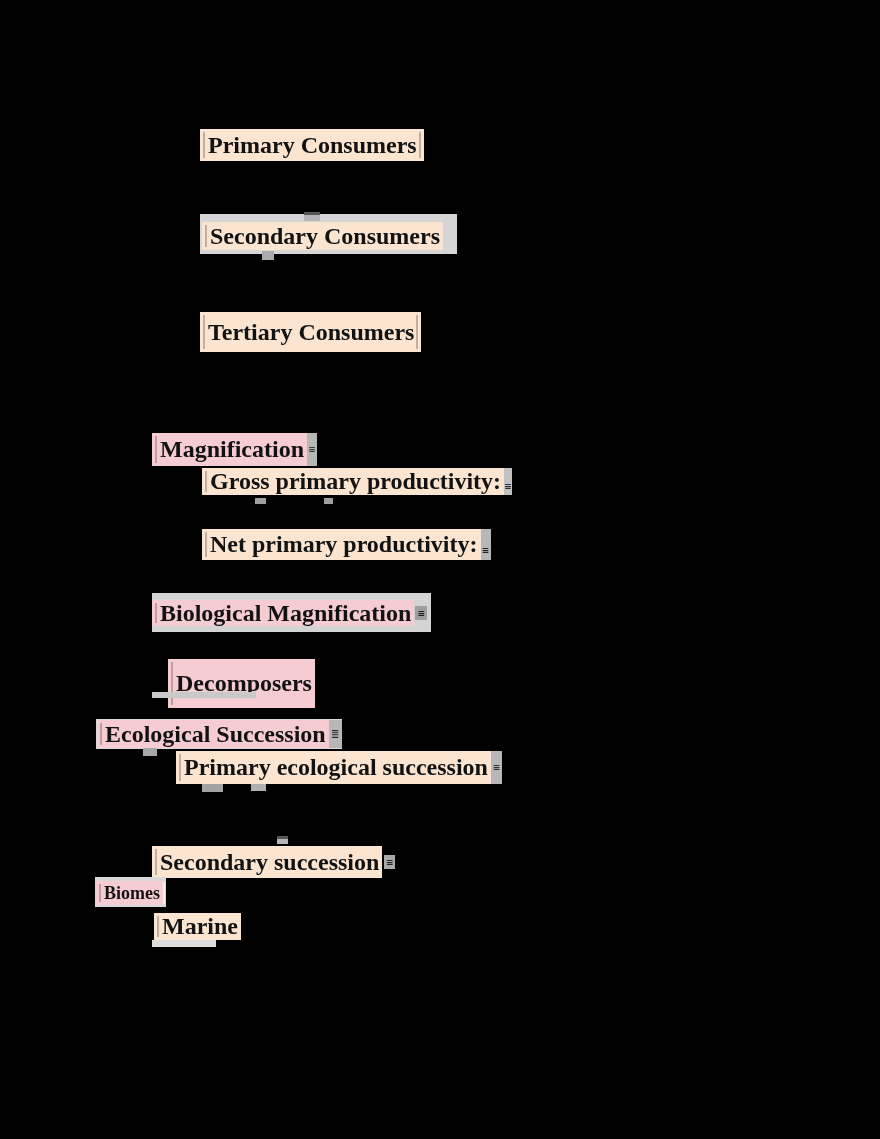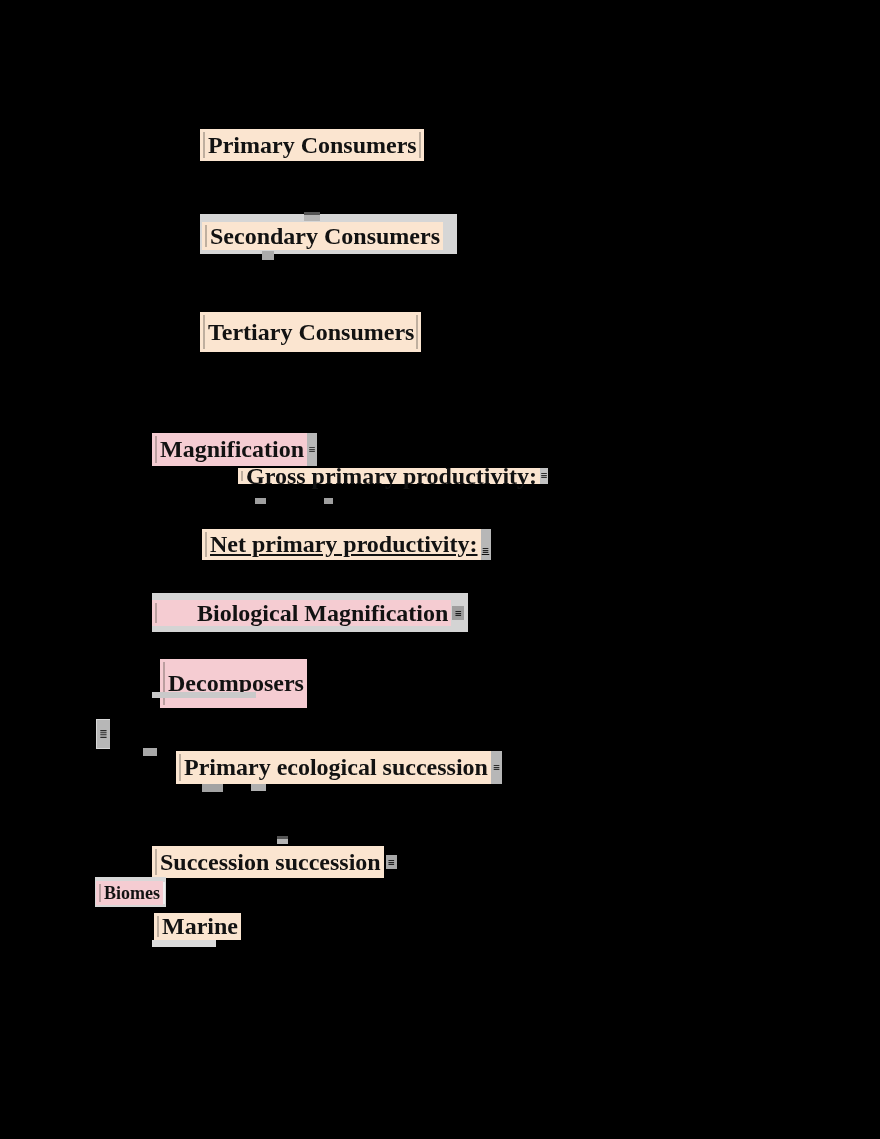--- a/index.html
+++ b/index.html
@@ -15,25 +15,25 @@
   .caret-white{width:2px;align-self:stretch;background:#f0f0f0;margin:1px 0;}
   .anchor{font-family:"DejaVu Sans",sans-serif;font-size:9px;line-height:1;color:#3c3c3c;
           background:#b7b7b7;display:flex;align-items:center;justify-content:center;
           align-self:stretch;overflow:hidden;}
   
   .t1{left:200px;top:129px;height:32px;}
   .t2{left:200px;top:214px;height:40px;background:#d6d6d6;padding:8px 14px 4px 2px;box-sizing:border-box;}
   .t2 .hl{height:28px;}
   .t3{left:200px;top:312px;height:40px;}
   .t4{left:152px;top:433px;height:33px;}
-  .t5{left:202px;top:468px;height:16px;margin-left:36px;}
-  .t6{left:202px;top:529px;height:31px;text-decoration:underline;}
+  .t5{left:202px;top:468px;height:27px;}
+  .t6{left:202px;top:529px;height:31px;}
   .t7{left:152px;top:593px;height:39px;background:#d4d4d4;padding:7px 4px 6px 0;box-sizing:border-box;}
-  .t7 .hl{height:26px;gap:37px;}
-  .t8{left:160px;top:659px;height:49px;}
+  .t7 .hl{height:26px;}
+  .t8{left:168px;top:659px;height:49px;}
   .t9{left:96px;top:719px;height:30px;background:#d8d8d8;padding:1px 0 1px 1px;box-sizing:border-box;}
   .t9 .hl{height:28px;}
   .t10{left:152px;top:751px;height:33px;padding-left:24px;}
   .t11{left:152px;top:846px;height:32px;}
   .t12{left:95px;top:877px;height:30px;background:#d8d8d8;padding:4px 1px 2px 1px;box-sizing:border-box;}
   .t12 .hl{height:24px;font-size:18px;}
   .t13{left:154px;top:913px;height:27px;border-radius:6px;}
   
   .a4{width:10px;}
   .a5{width:8px;background:#c2c2c2;align-items:flex-end;padding-bottom:4px;box-sizing:border-box;color:#2e2e2e;}
@@ -117,35 +117,39 @@
   </div>
 
   <div class="term t8">
     <span class="hl pink">
       <span class="cursor"></span>
       <span class="txt">Decomposers</span>
     </span>
   </div>
 
   <div class="term t9">
+    <span class="hl pink">
+      <span class="cursor"></span>
+      <span class="txt">Ecological Succession</span>
+    </span>
     <span class="anchor a9">≣</span>
   </div>
 
   <div class="term t10">
     <span class="hl peach">
       <span class="cursor"></span>
       <span class="txt">Primary ecological succession</span>
     </span>
     <span class="anchor a10">≡</span>
   </div>
 
   <div class="term t11">
     <span class="hl peach">
       <span class="cursor"></span>
-      <span class="txt">Succession succession</span>
+      <span class="txt">Secondary succession</span>
     </span>
     <span class="anchor a11">≡</span>
   </div>
 
   <div class="term t12">
     <span class="hl pink">
       <span class="cursor"></span>
       <span class="txt">Biomes</span>
     </span>
     <span class="caret-white"></span>

